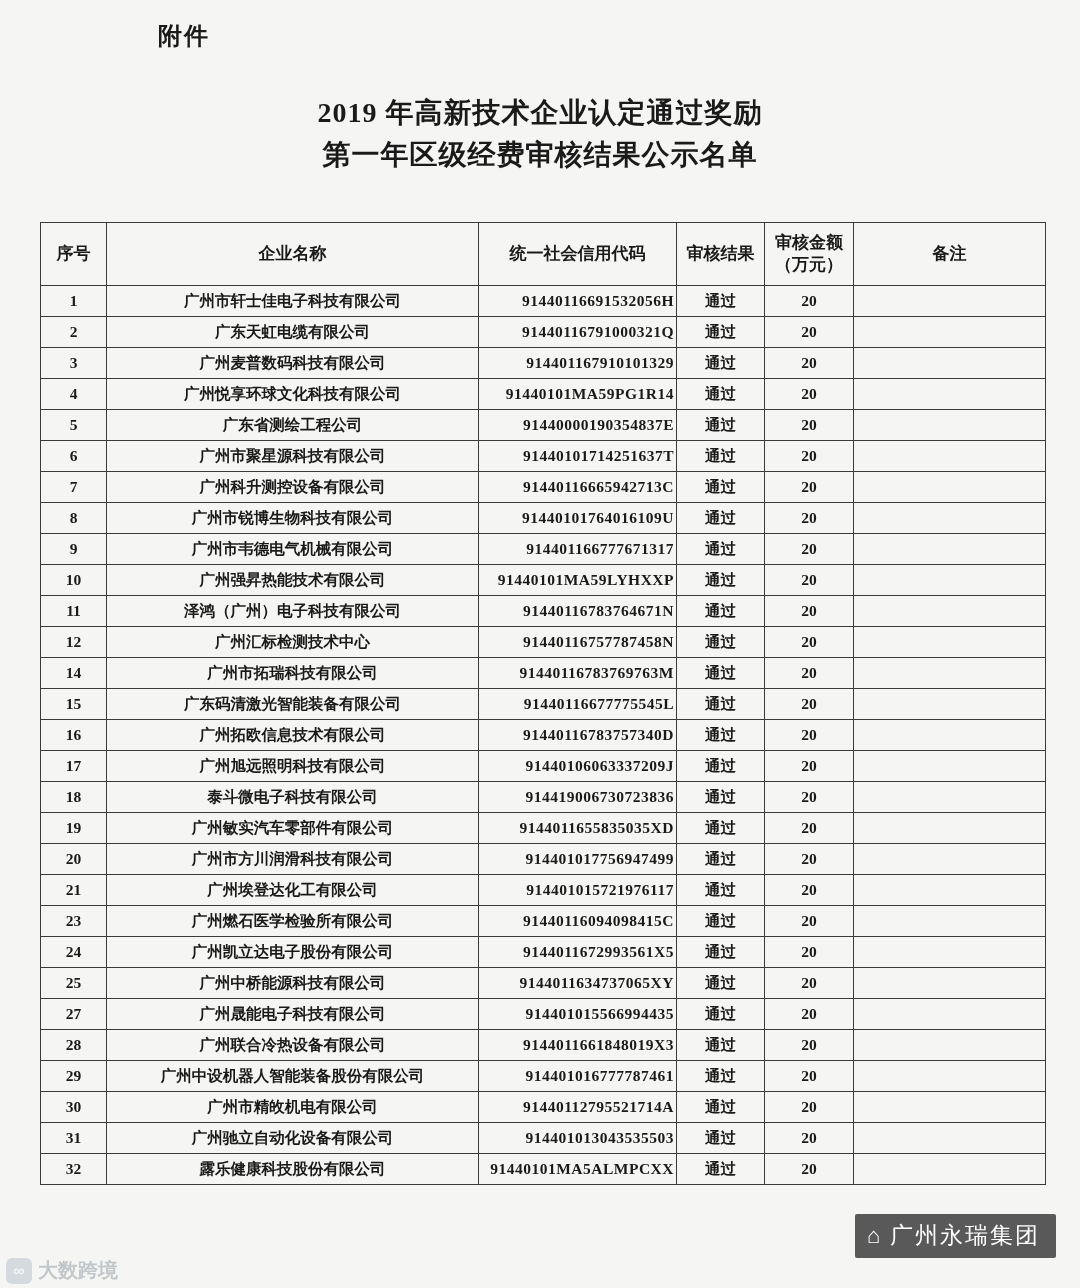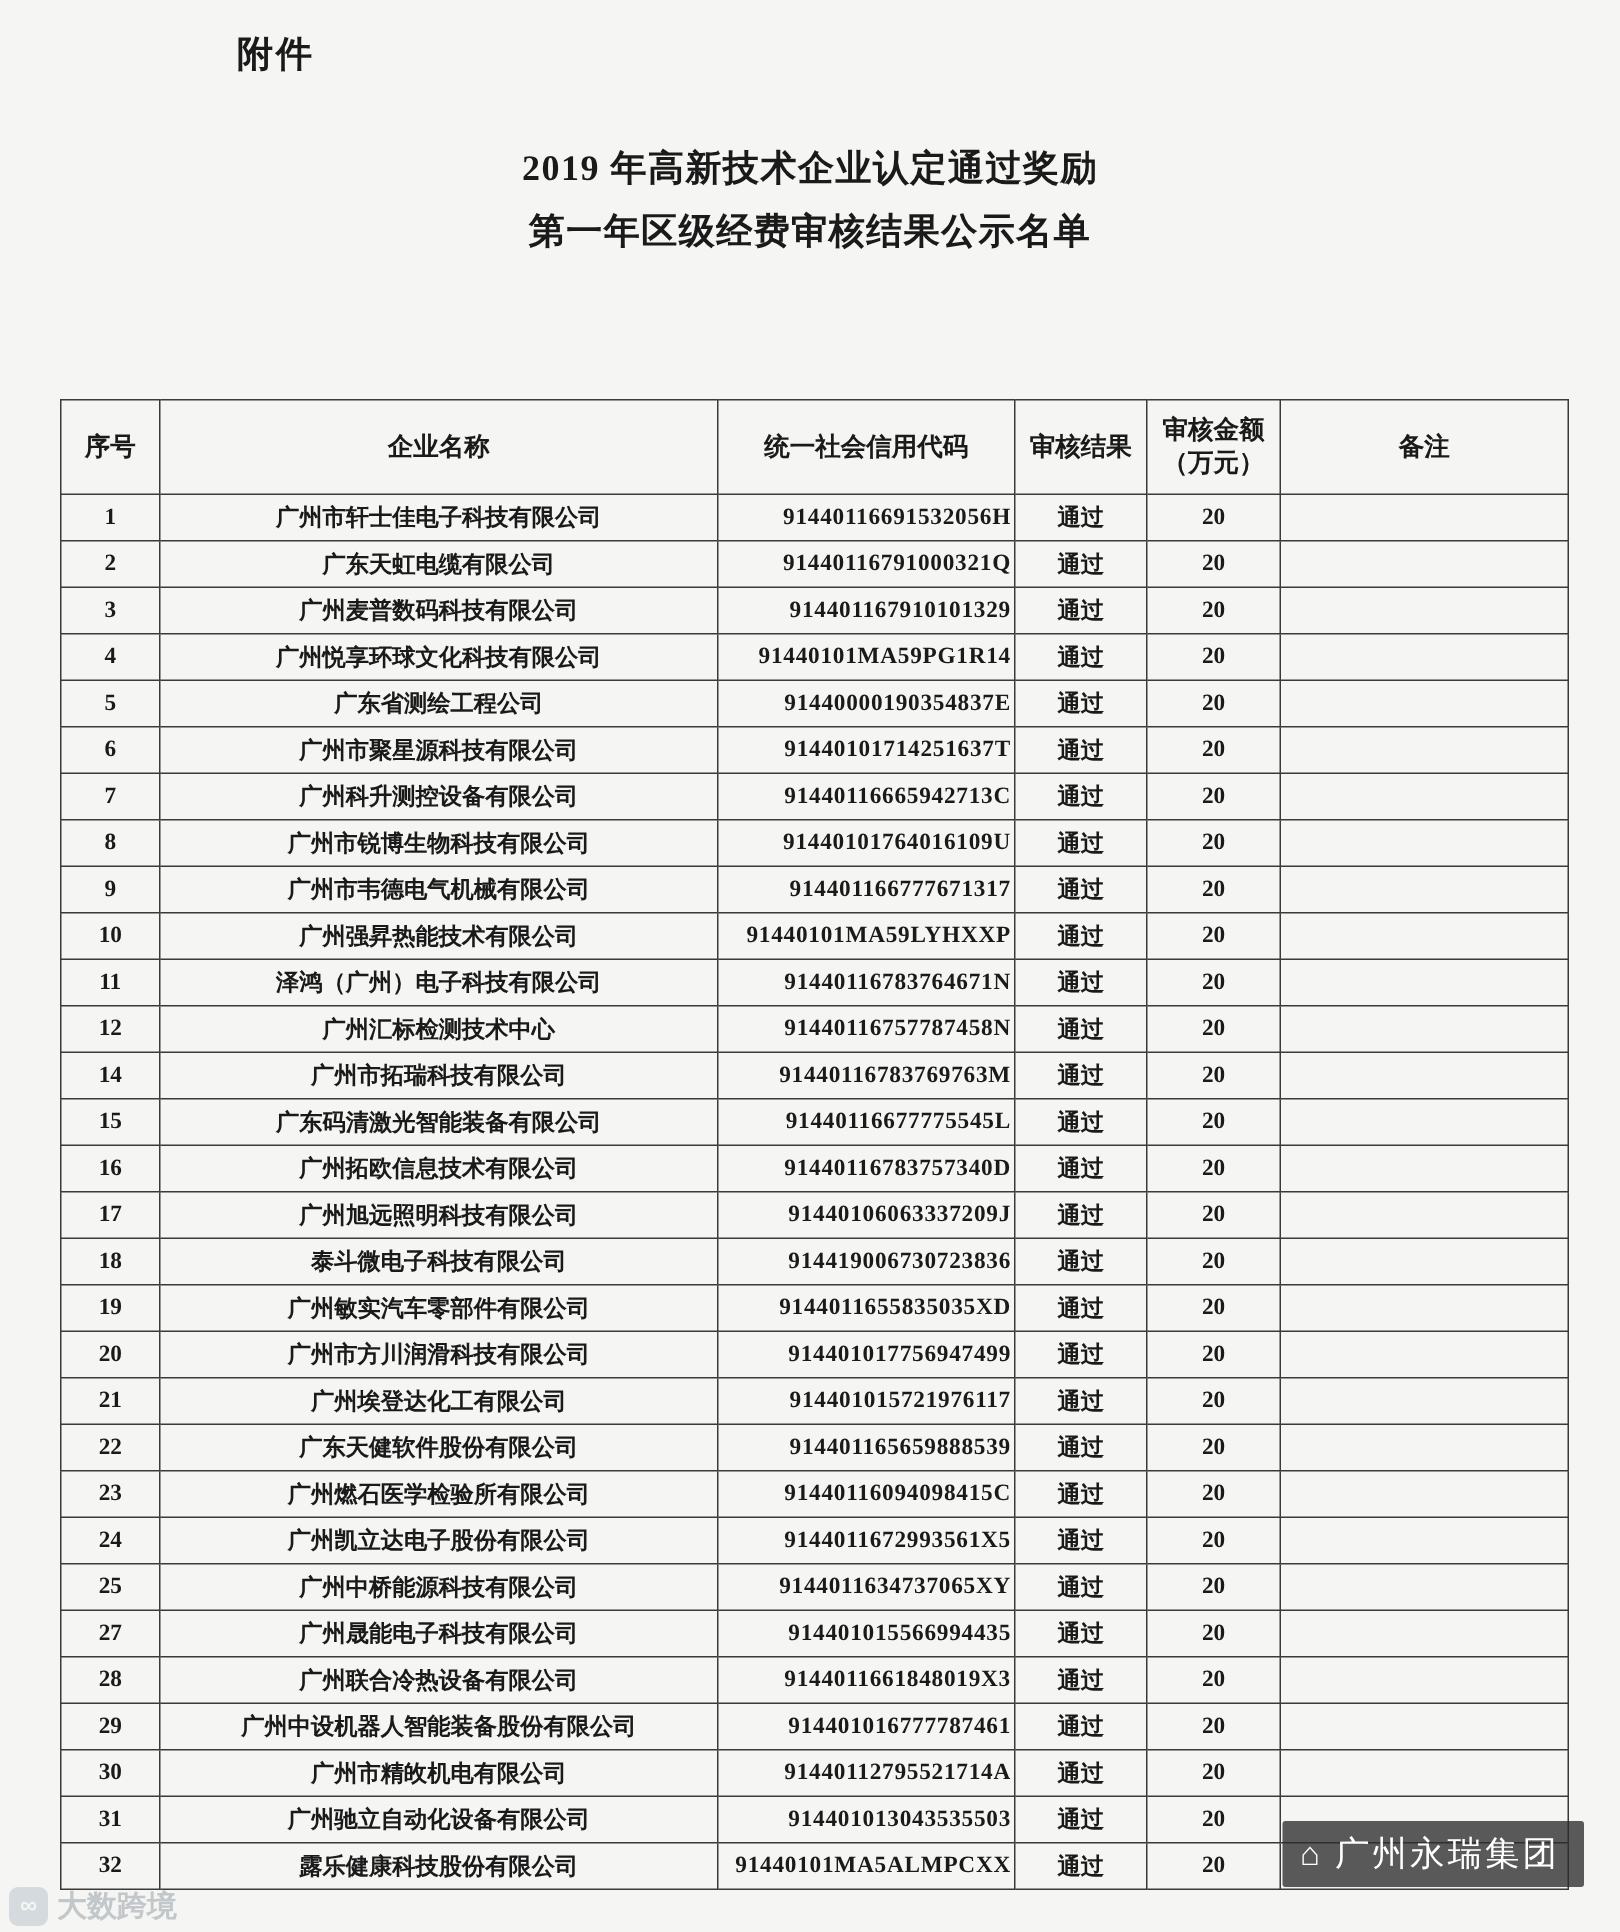--- a/index.html
+++ b/index.html
@@ -8,25 +8,25 @@
     background:#f5f5f3;
     font-family:"Liberation Serif","DejaVu Serif",serif;
     color:#1a1a1a;
   }
   .attachment-label{
     position:absolute;left:158px;top:20px;
     font-size:24px;font-weight:700;letter-spacing:2px;text-align:right;
   }
   .doc-title{
     position:absolute;left:0;top:92px;width:100%;
-    text-align:center;font-weight:700;font-size:24px;line-height:42px;
+    text-align:center;font-weight:700;font-size:28px;line-height:42px;
     letter-spacing:1px;
   }
   .table-wrap{
-    position:absolute;left:40px;top:222px;width:1005px;margin-top:44px;
+    position:absolute;left:40px;top:222px;width:1005px;
   }
   table{
     border-collapse:collapse;width:100%;table-layout:fixed;
   }
   th,td{
     border:1px solid #3a3a3a;
     text-align:center;vertical-align:middle;
     overflow:hidden;white-space:nowrap;
     padding:0 2px;
   }
@@ -255,28 +255,20 @@
         </tr>
         <tr data-name="table-row">
           <td data-name="index-cell">21</td>
           <td data-name="company-cell">广州埃登达化工有限公司</td>
           <td data-name="code-cell">914401015721976117</td>
           <td data-name="result-cell">通过</td>
           <td data-name="amount-cell">20</td>
           <td data-name="remark-cell"></td>
         </tr>
         <tr data-name="table-row">
-          <td data-name="index-cell">22</td>
-          <td data-name="company-cell">广东天健软件股份有限公司</td>
-          <td data-name="code-cell">914401165659888539</td>
-          <td data-name="result-cell">通过</td>
-          <td data-name="amount-cell">20</td>
-          <td data-name="remark-cell"></td>
-        </tr>
-        <tr data-name="table-row">
           <td data-name="index-cell">23</td>
           <td data-name="company-cell">广州燃石医学检验所有限公司</td>
           <td data-name="code-cell">91440116094098415C</td>
           <td data-name="result-cell">通过</td>
           <td data-name="amount-cell">20</td>
           <td data-name="remark-cell"></td>
         </tr>
         <tr data-name="table-row">
           <td data-name="index-cell">24</td>
           <td data-name="company-cell">广州凯立达电子股份有限公司</td>

